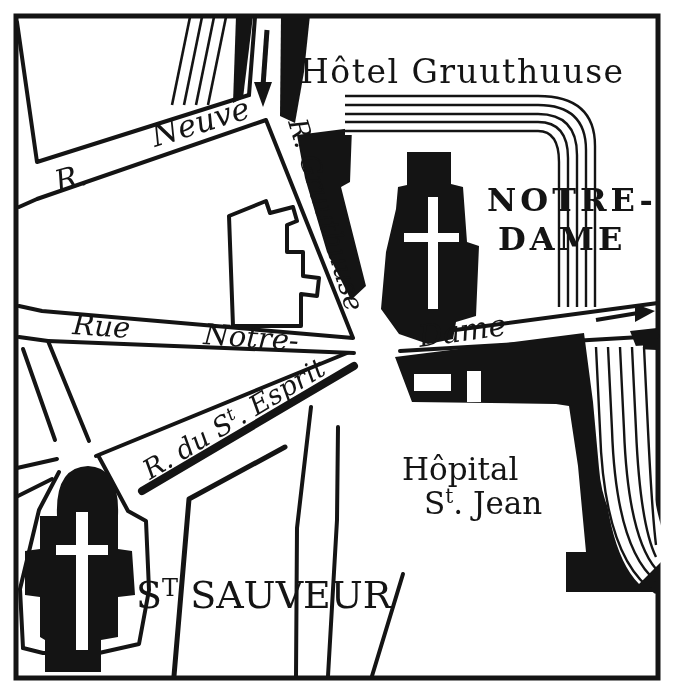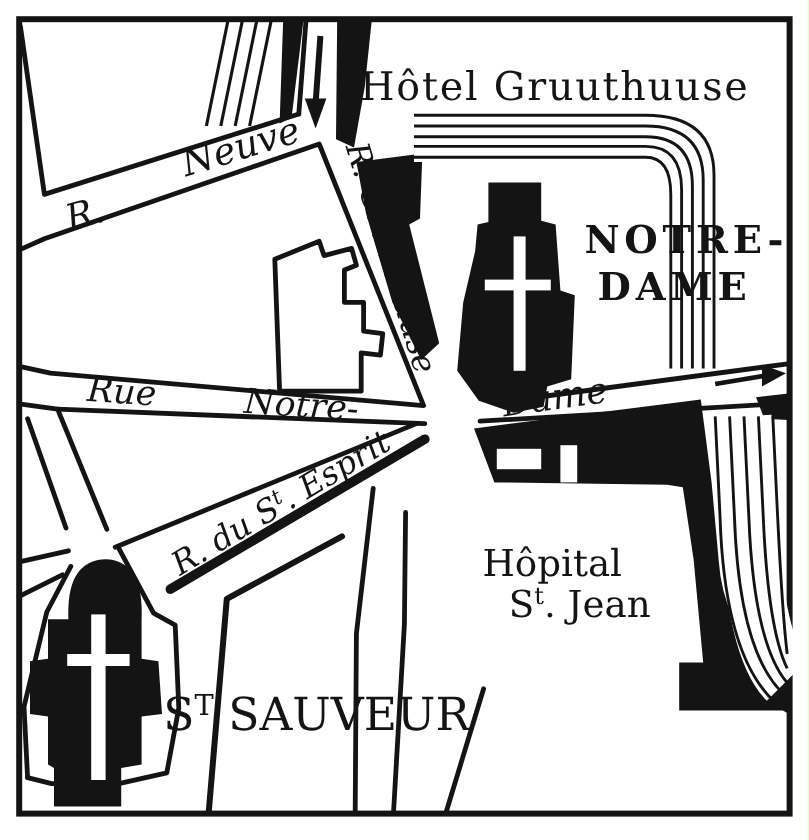--- a/index.html
+++ b/index.html
@@ -1,16 +1,16 @@
 <!DOCTYPE html>
 <html><head>
 <meta charset="utf-8">
 <style>
   html,body{margin:0;padding:0;background:#fff;}
-  .map-wrap{width:674px;height:700px;position:relative;background:#bef264;}
+  .map-wrap{width:674px;height:700px;position:relative;background:#ec4899;}
   svg{display:block;}
   text{fill:#141414;}
   .serif{font-family:"DejaVu Serif","Liberation Serif",serif;}
   .script{font-family:"DejaVu Serif","Liberation Serif",serif;font-style:italic;}
   .caps{letter-spacing:4px;}
 </style>
 </head>
 <body>
 
 <div class="map-wrap">

